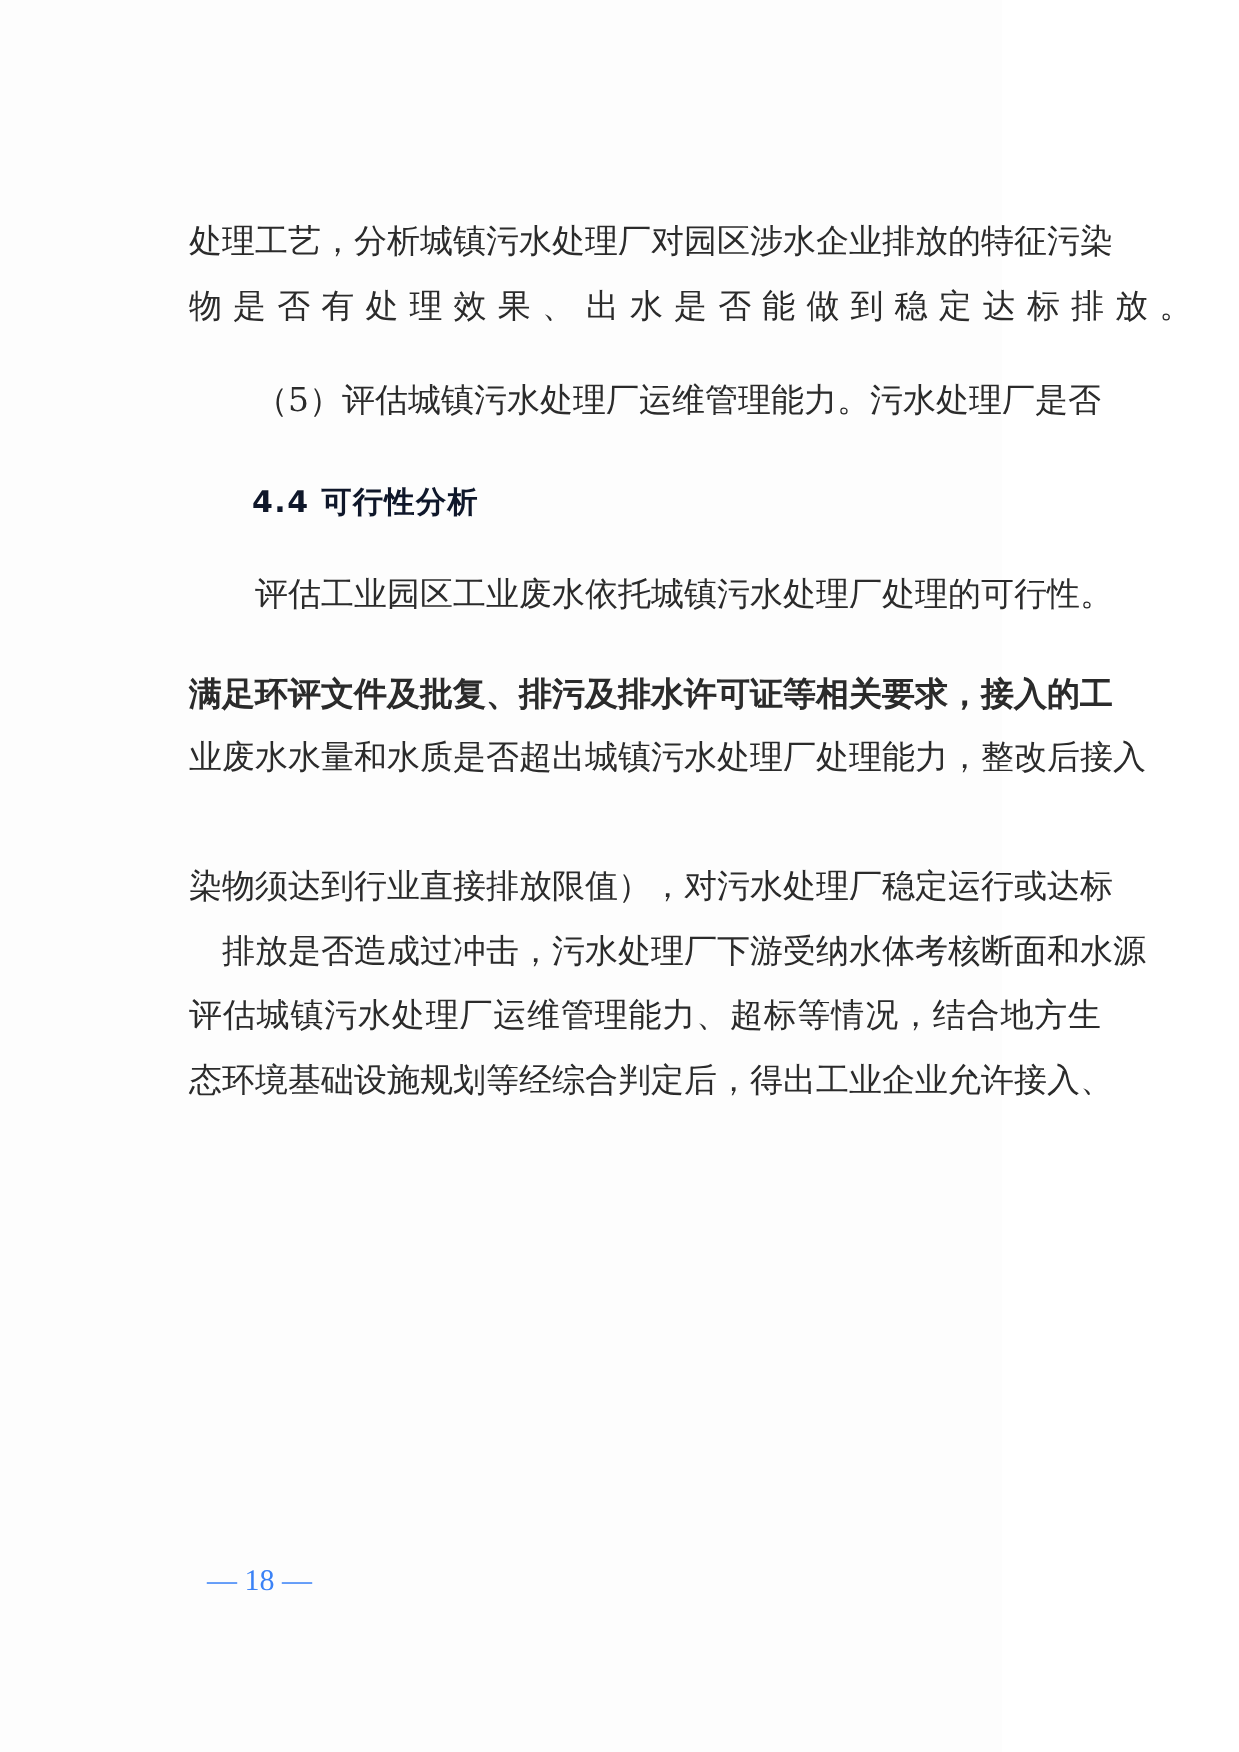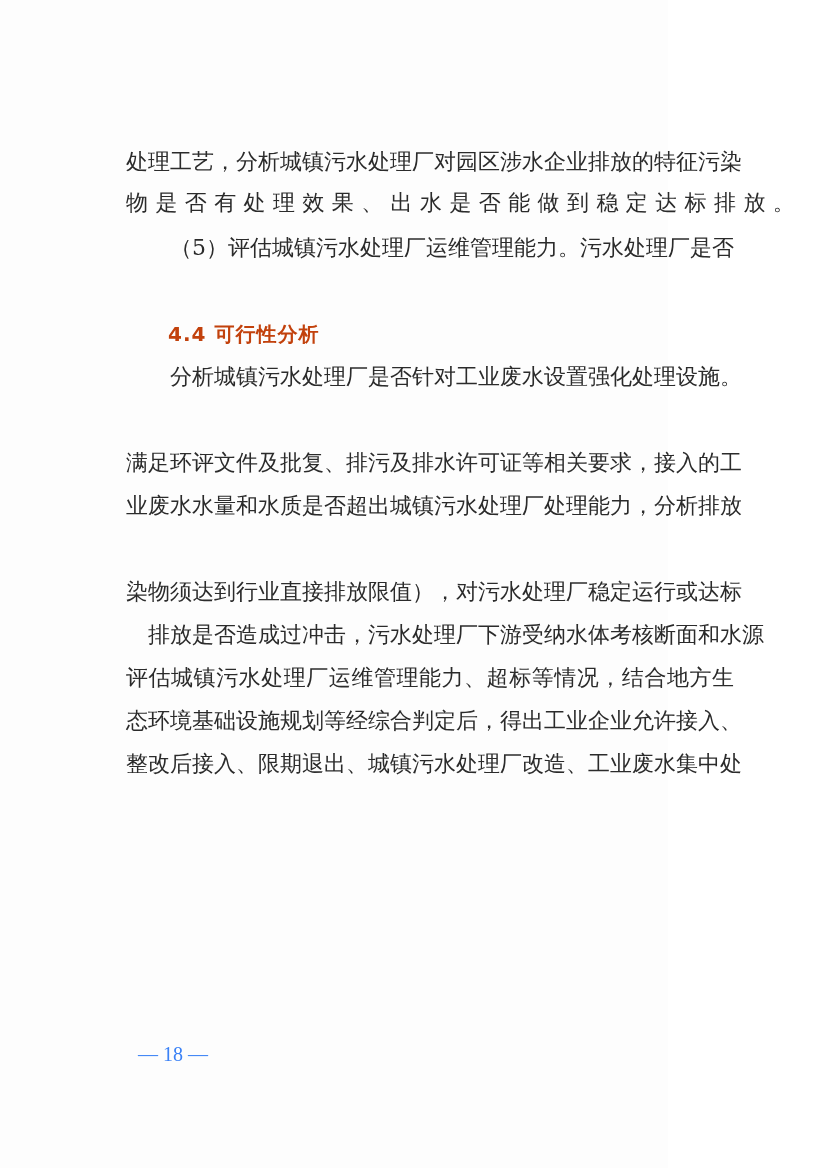--- a/index.html
+++ b/index.html
@@ -30,35 +30,35 @@
       font-size: 22px;
       line-height: 30px;
       white-space: nowrap;
       text-align: justify;
       text-align-last: justify;
       color: #2b2b2b;
     }
     .line.last {
       text-align-last: left;
       letter-spacing: 7.4px;
-      font-family: Liberation Mono, monospace;
     }
     .line.indent {
       left: 170px;
       width: 564px;
+      margin-top: 20px;
     }
     .heading {
       position: absolute;
       left: 168px;
       height: 30px;
       font-family: "DejaVu Sans", "Liberation Sans", sans-serif;
       font-weight: bold;
       font-size: 20px;
       line-height: 30px;
-      color: #c2410c;
+      color: #0f172a;
       letter-spacing: 1px;
     }
     .page-number {
       position: absolute;
       left: 138px;
       top: 1041px;
       font-family: "Liberation Serif", "DejaVu Serif", serif;
       font-size: 20px;
       line-height: 26px;
       color: #3b82f6;
@@ -70,23 +70,22 @@
 
 <div class="page">
 
   <div class="line" style="top:147px;">处理工艺，分析城镇污水处理厂对园区涉水企业排放的特征污染</div>
   <div class="line last" style="top:190px;">物是否有处理效果、出水是否能做到稳定达标排放。</div>
 
   <div class="line indent" style="top:233px;">（5）评估城镇污水处理厂运维管理能力。污水处理厂是否</div>
 
   <div class="heading" style="top:319px;">4.4 可行性分析</div>
 
-  <div class="line indent" style="top:362px;">分析城镇污水处理厂是否针对工业废水设置强化处理设施。</div>
-  <div class="line" style="top:448px;">满足环评文件及批复、排污及排水许可证等相关要求，接入的工</div>
-  <div class="line" style="top:491px;">业废水水量和水质是否超出城镇污水处理厂处理能力，分析排放</div>
+  <div class="line indent" style="top:362px;">评估工业园区工业废水依托城镇污水处理厂处理的可行性。</div>
+  <div class="line" style="top:448px;font-weight:bold;">满足环评文件及批复、排污及排水许可证等相关要求，接入的工</div>
+  <div class="line" style="top:491px;">业废水水量和水质是否超出城镇污水处理厂处理能力，整改后接入</div>
   <div class="line" style="top:577px;">染物须达到行业直接排放限值），对污水处理厂稳定运行或达标</div>
   <div class="line" style="top:620px;margin-left:22px;">排放是否造成过冲击，污水处理厂下游受纳水体考核断面和水源</div>
   <div class="line" style="top:663px;">评估城镇污水处理厂运维管理能力、超标等情况，结合地方生</div>
   <div class="line" style="top:706px;">态环境基础设施规划等经综合判定后，得出工业企业允许接入、</div>
-  <div class="line" style="top:749px;">整改后接入、限期退出、城镇污水处理厂改造、工业废水集中处</div>
 
   <div class="page-number">— 18 —</div>
 </div>
 
 </body></html>

